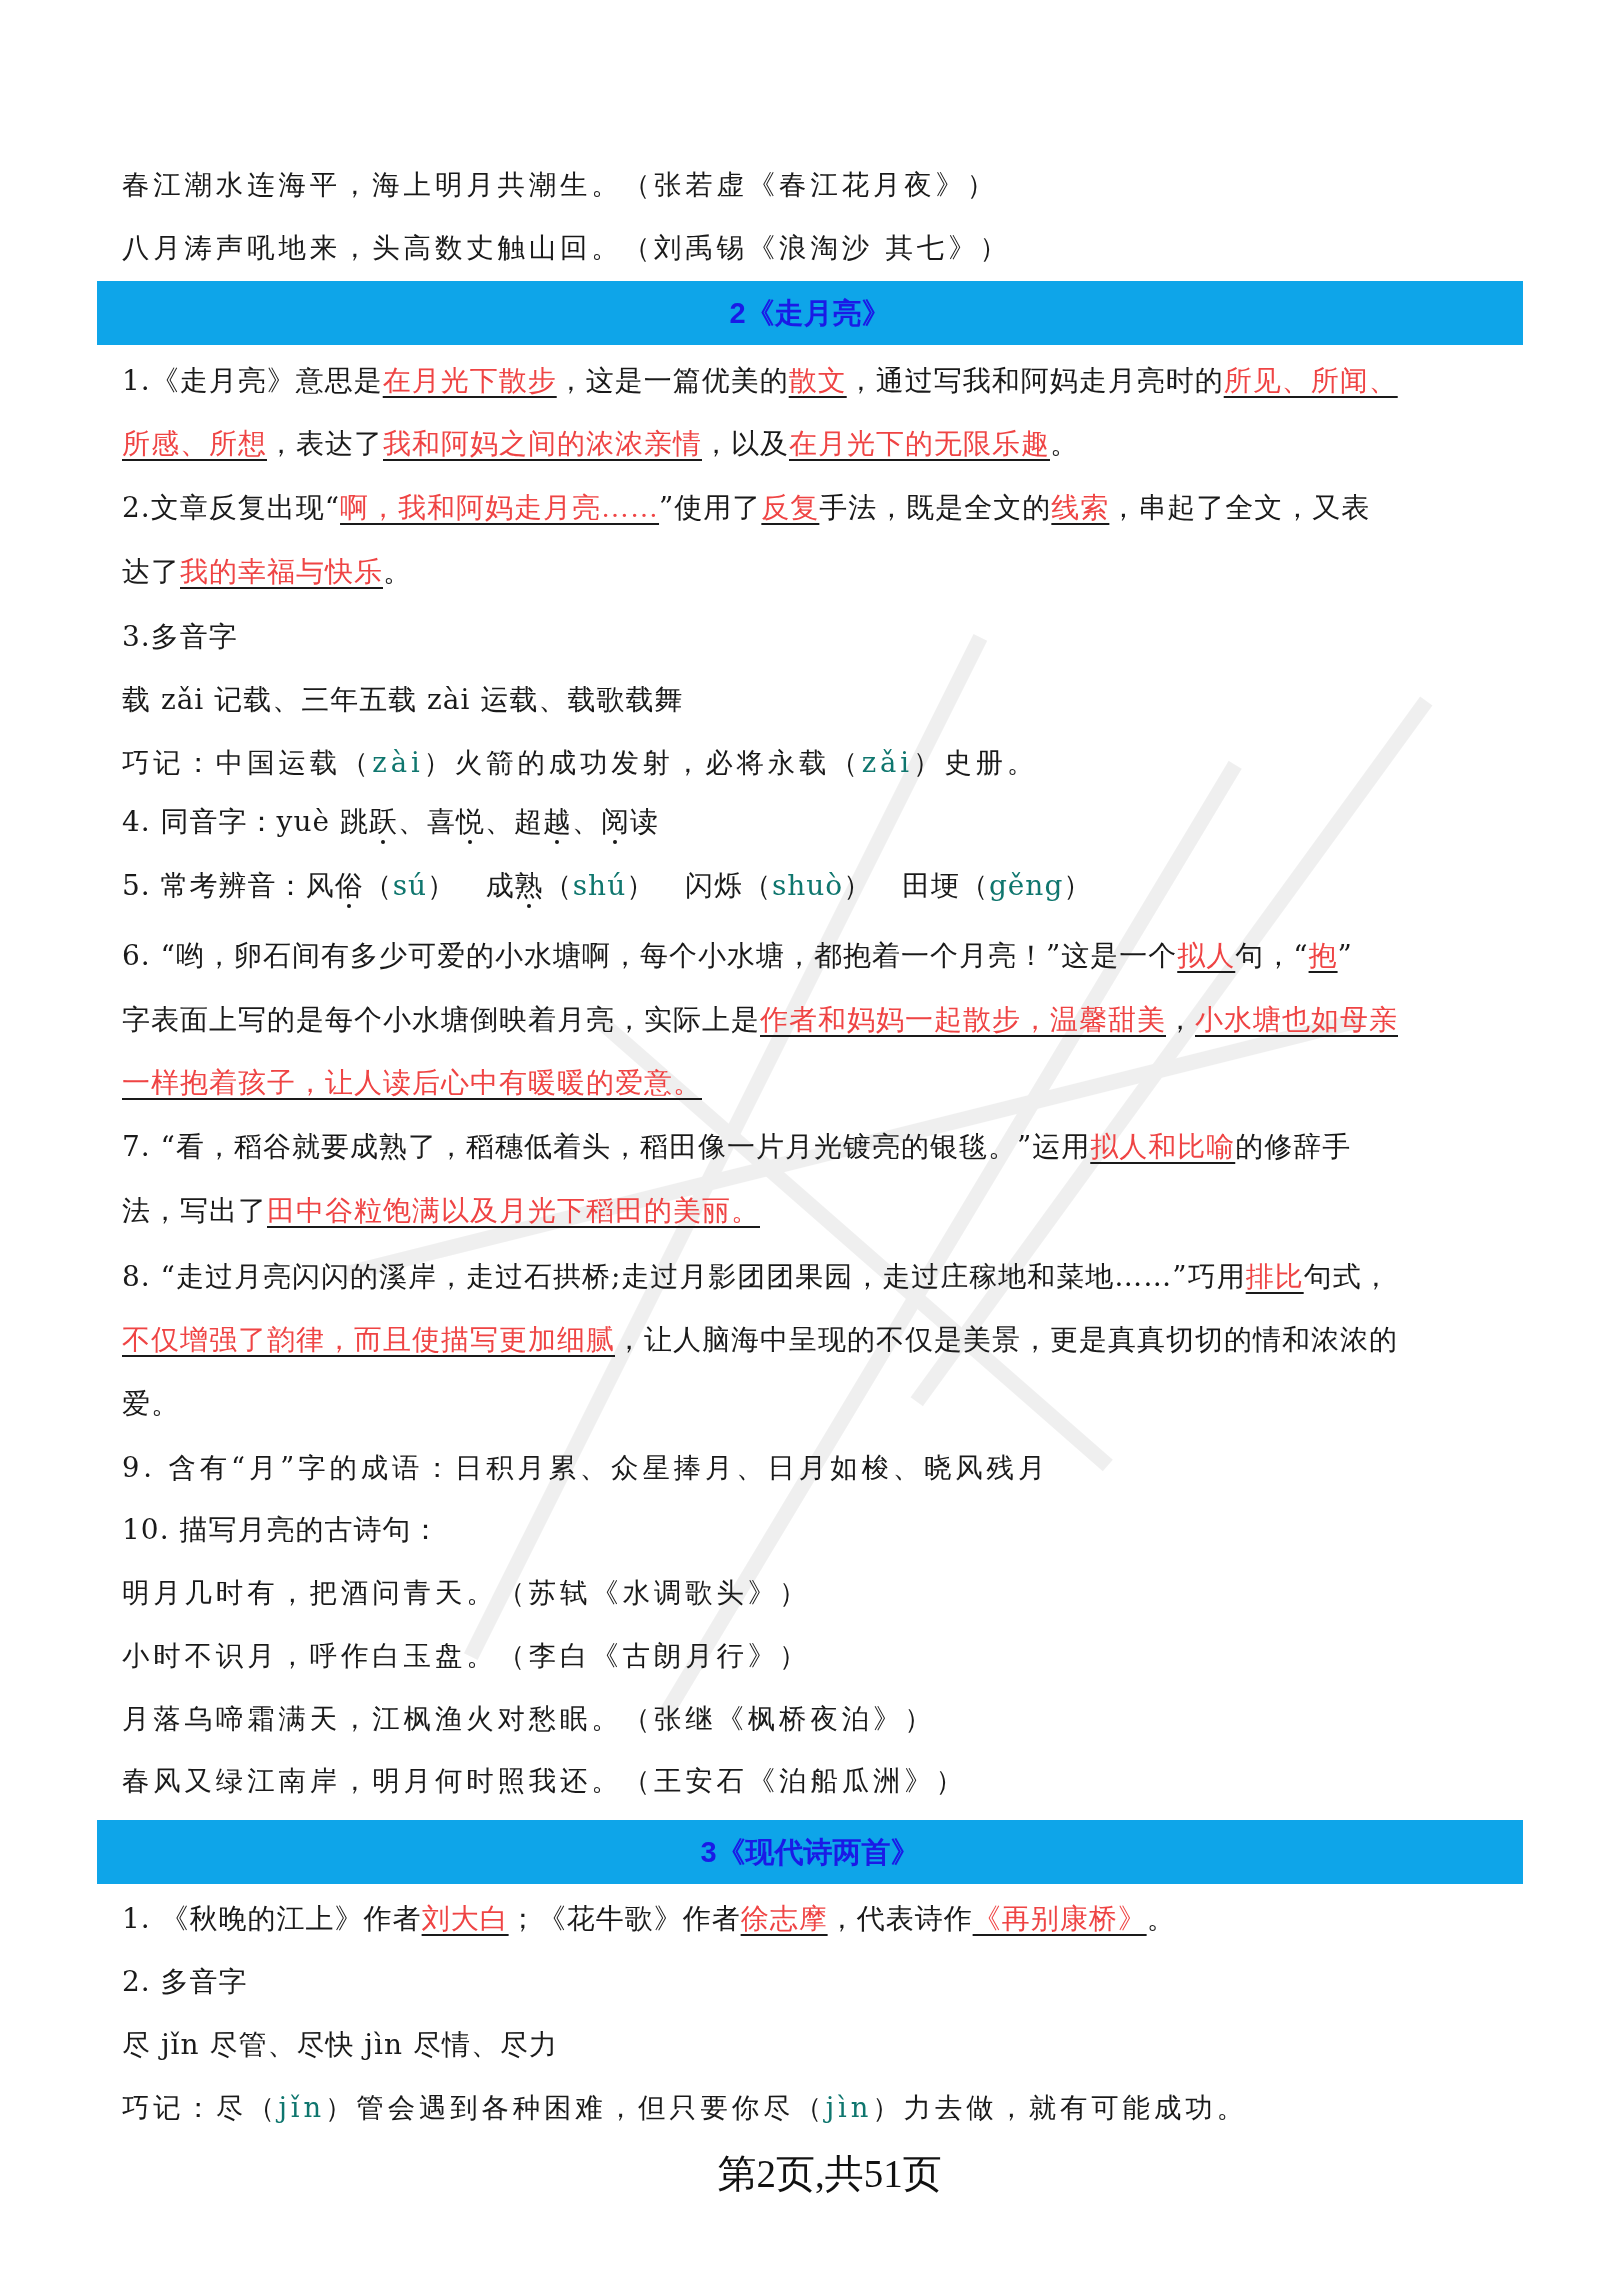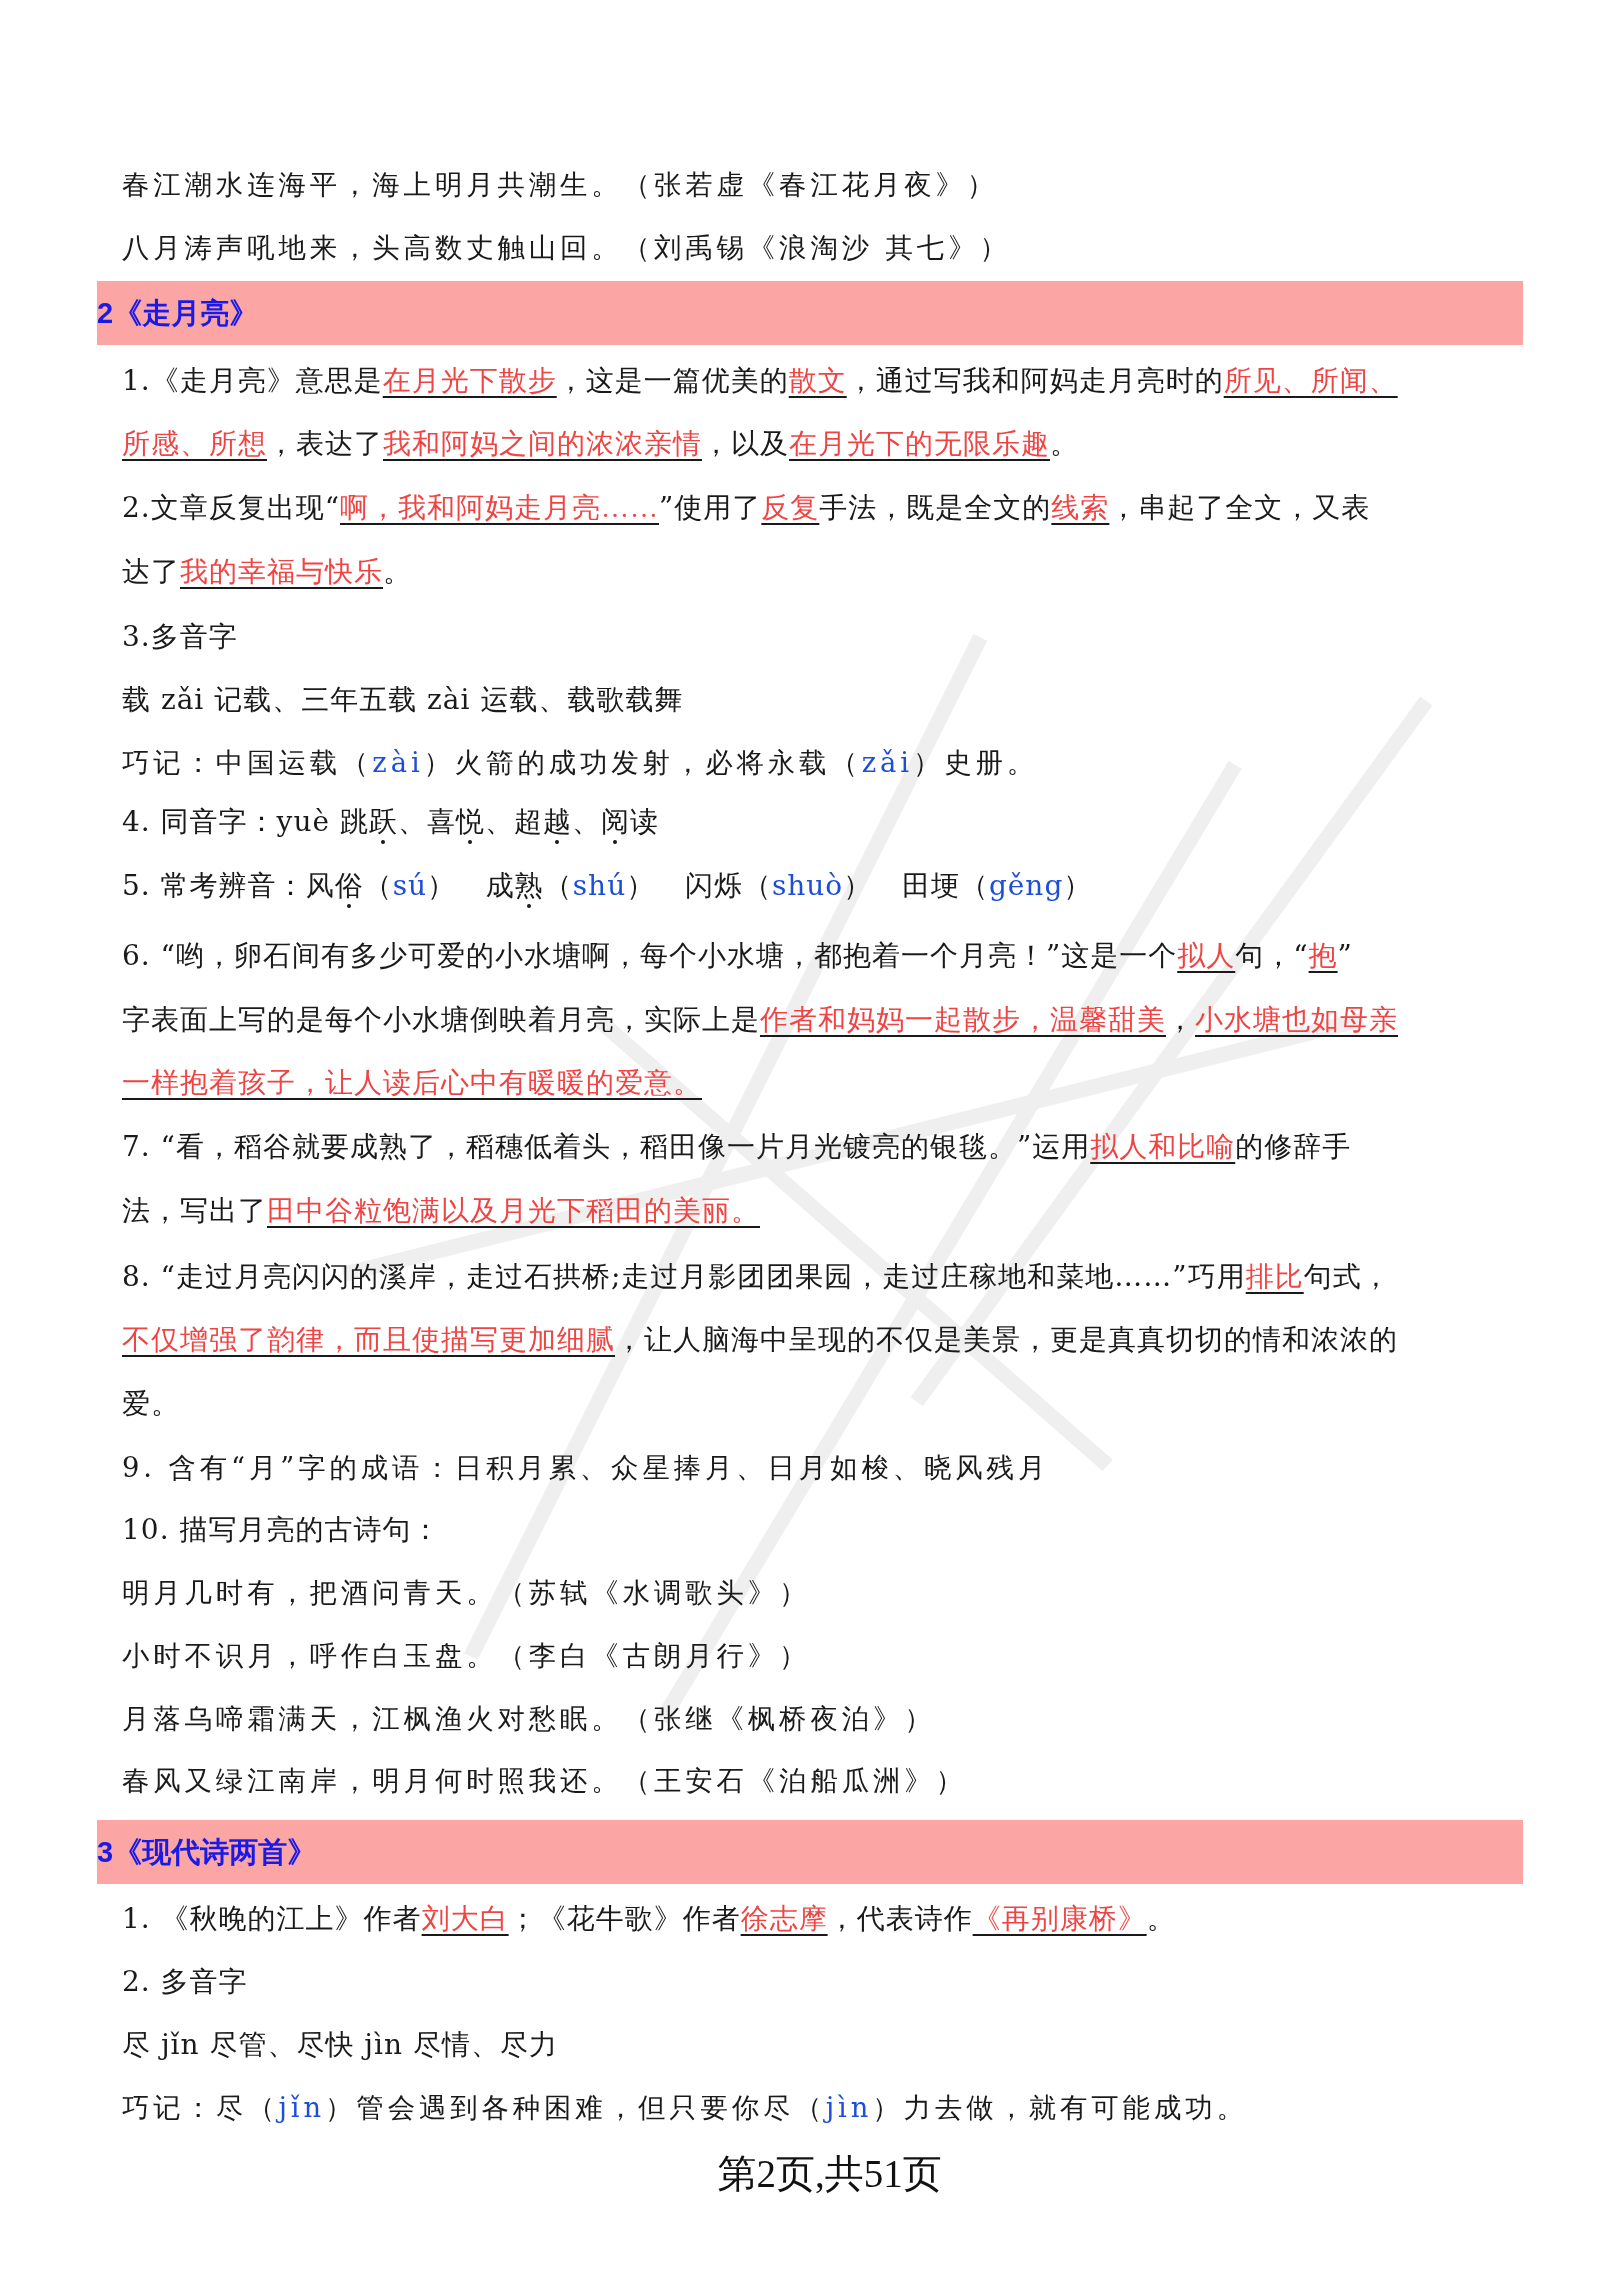--- a/index.html
+++ b/index.html
@@ -2,24 +2,24 @@
 <html><head>
 <meta charset="utf-8">
 <style>
   html, body { margin:0; padding:0; background:#ffffff; }
   body { width:1621px; height:2293px; position:relative; overflow:hidden;
          font-family:"DejaVu Serif","Liberation Serif",serif; color:#1a1a1a; }
   .page { position:absolute; left:0; top:0; width:1621px; height:2293px; }
   .line { position:absolute; left:98px; width:1431px; font-size:28px; line-height:39px; white-space:nowrap; letter-spacing:1px;margin-left:24px; }
   .kai { font-family:"DejaVu Serif","Liberation Serif",serif; letter-spacing:3.9px; font-size:27.4px; }
   .ans { color:#ef4444; text-decoration:underline; text-decoration-color:#1a1a1a; text-underline-offset:5.9px; text-decoration-thickness:2px;font-family:Liberation Serif, serif; }
-  .red { color:#1d4ed8; }
+  .red { color:#0f766e; }
   .dot { position:relative; }
   .dot::after { content:""; position:absolute; left:50%; bottom:-5.9px; width:3.9px; height:3.9px; margin-left:-2px; background:#1a1a1a; border-radius:50%; }
-  .section-bar { position:absolute; left:97px; width:1426px; height:64px; background:#fca5a5; text-align:left;
+  .section-bar { position:absolute; left:97px; width:1426px; height:64px; background:#0ea5e9; text-align:center;
                  font-family:"Liberation Sans","DejaVu Sans",sans-serif; font-weight:bold; font-size:29px; line-height:64px; color:#1a1ae6; }
   .footer { position:absolute; left:0; width:1621px; top:2105px; text-align:center; font-size:39px;
             font-family:"Liberation Serif","DejaVu Serif",serif; color:#111;padding-left:19px; }
   .watermark { position:absolute; left:216px; top:510px; width:1274px; height:1274px; pointer-events:none; opacity:0.06; }
 </style>
 </head>
 <body>
 
 <div class="page">
 

